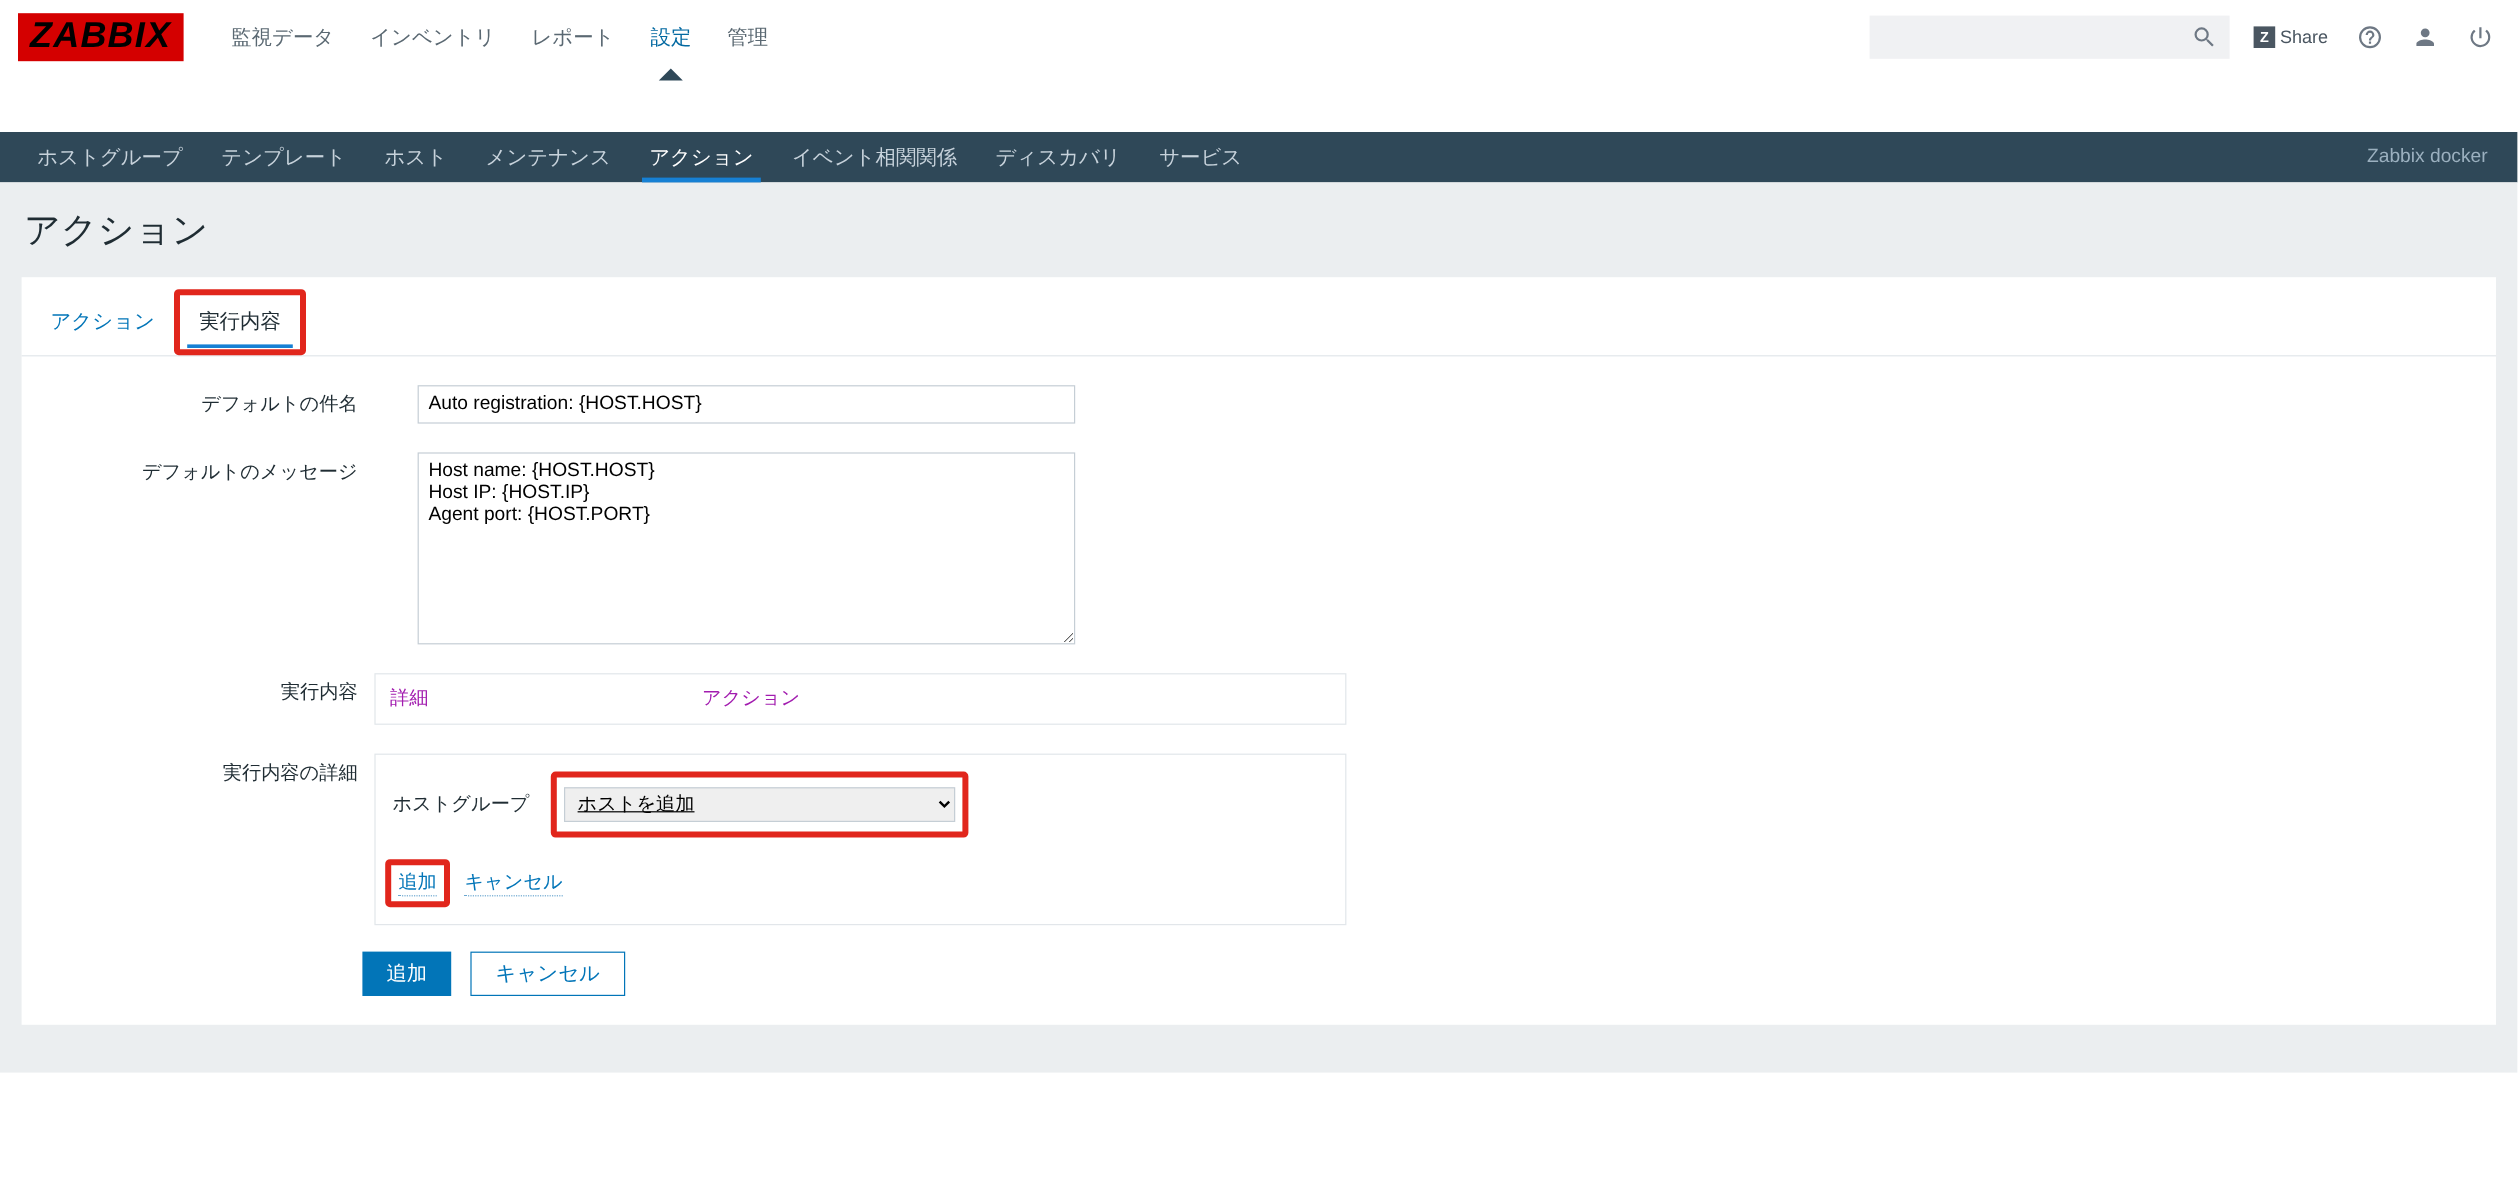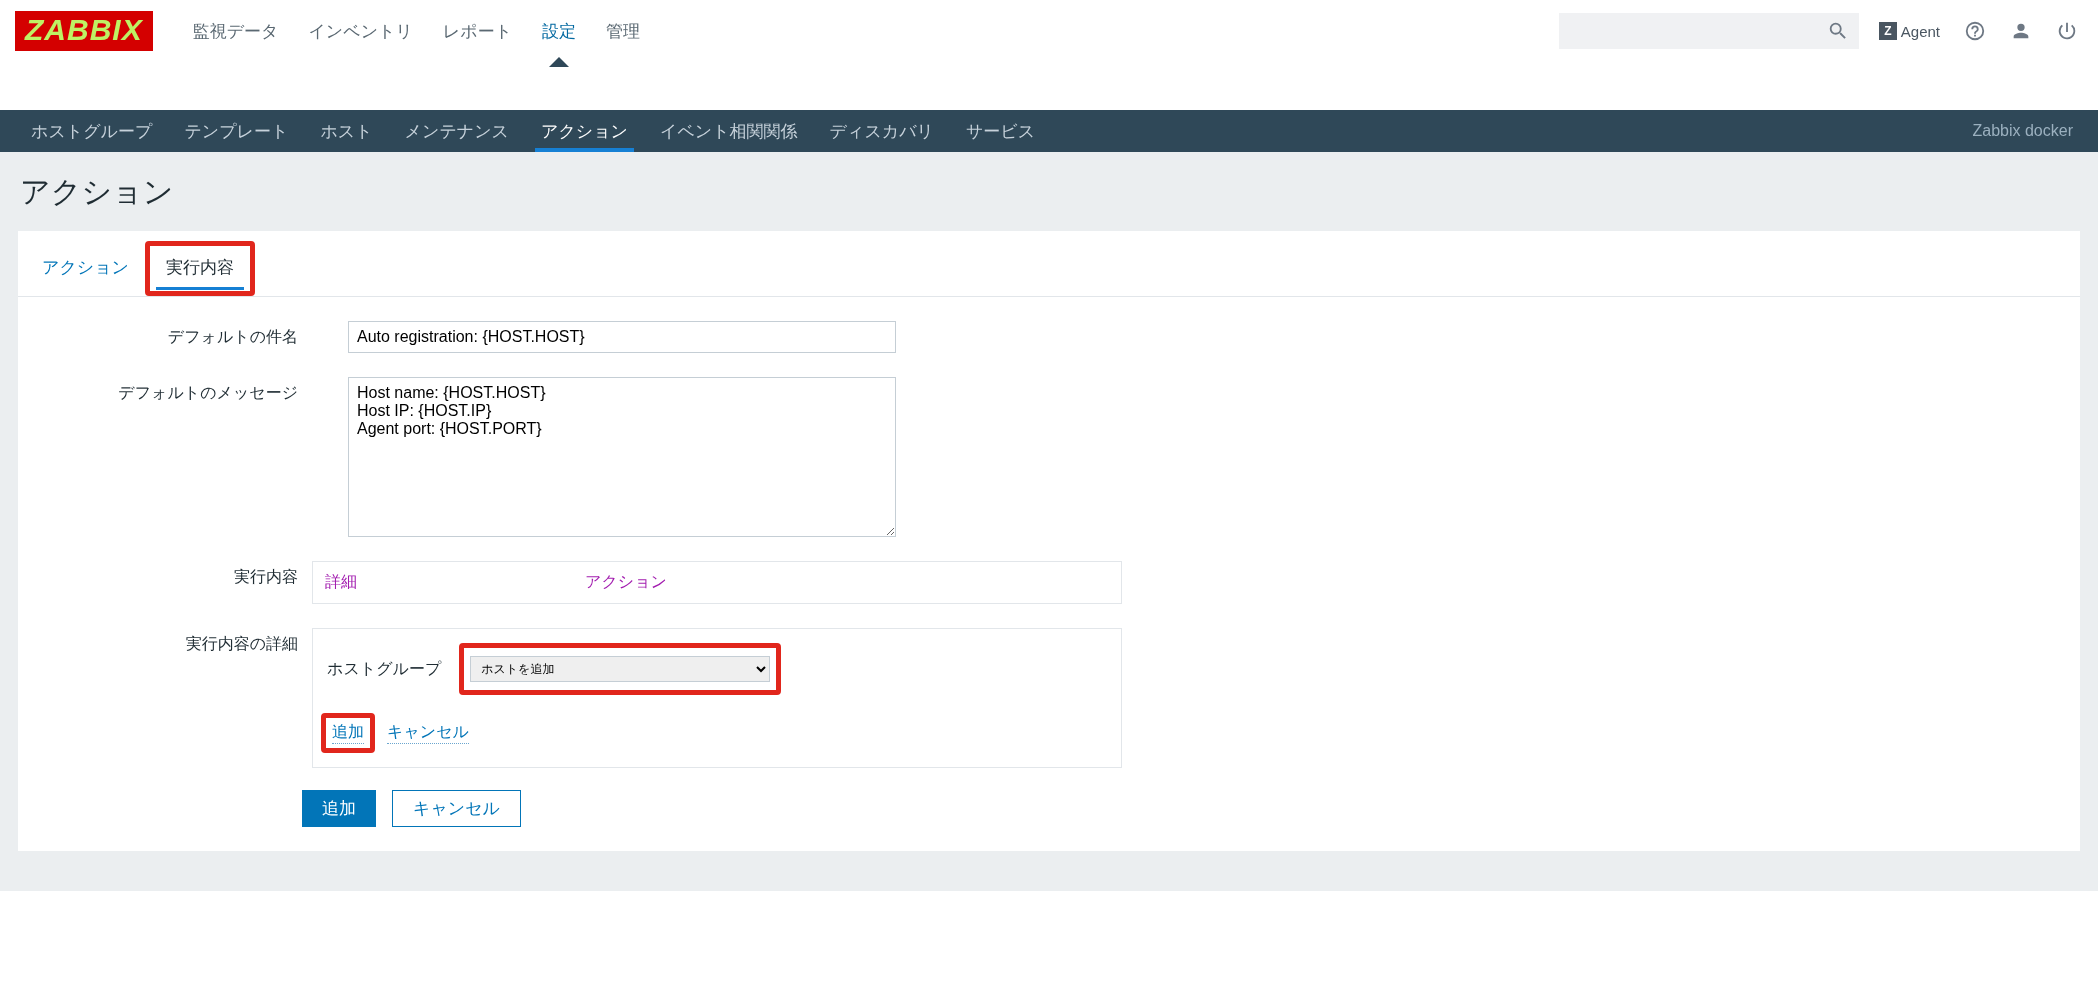--- a/index.html
+++ b/index.html
@@ -14,21 +14,21 @@
   .top-bar {
     display: flex;
     align-items: center;
     padding: 0 20px 0 15px;
     height: 62px;
     background: #ffffff;
     position: relative;
   }
   .logo {
     background: #d40000;
-    color: #bef264;
+    color: #000000;
     font-style: italic;
     font-weight: 800;
     font-size: 30px;
     letter-spacing: 1px;
     padding: 2px 10px 4px 10px;
     margin-right: 25px;
   }
   .main-menu { display: flex; align-items: center; }
   .main-menu .mm-item {
     font-size: 17px;
@@ -208,25 +208,26 @@
     margin-left: 6px;
     white-space: nowrap;
   }
   .select-hl {
     border: 5px solid #e1261c;
     border-radius: 4px;
     padding: 8px 6px 8px 6px;
     display: inline-flex;
   }
   .select-el {
-    font-size: 12px;
+    font-size: 16px;
     border: 1px solid #c5ced5;
     padding: 4px 6px;
-    width: 300px;
+    width: 326px;
     font-family: inherit;
+    text-decoration: underline;
   }
   .link-row { display: flex; align-items: center; gap: 12px; }
   .add-hl {
     border: 5px solid #e1261c;
     border-radius: 4px;
     padding: 4px 6px 4px 6px;
     display: inline-flex;
   }
   .link-btn {
     color: #0275b8;
@@ -275,21 +276,21 @@
   </div>
   <div class="top-spacer"></div>
   <div class="search-box">
     <svg class="icon-svg" viewBox="0 0 24 24">
         <path d="M15.5 14h-.79l-.28-.27A6.471 6.471 0 0016 9.5 6.5 6.5 0 109.5 16a6.471 6.471 0 004.23-1.57l.27.28v.79l5 4.99L20.49 19l-4.99-5zM9.5 14A4.5 4.5 0 1114 9.5 4.505 4.505 0 019.5 14z"></path>
       </svg>
   </div>
   <div class="top-icons">
     <span class="share-label">
       <span class="share-badge">Z</span>
-      <span>Agent</span>
+      <span>Share</span>
     </span>
     <svg class="icon-svg" viewBox="0 0 24 24">
         <path d="M11 18h2v-2h-2v2zm1-16a10 10 0 100 20 10 10 0 000-20zm0 18a8 8 0 110-16 8 8 0 010 16zm0-14a4 4 0 00-4 4h2a2 2 0 114 0c0 2-3 1.75-3 5h2c0-2.25 3-2.5 3-5a4 4 0 00-4-4z"></path>
       </svg>
     <svg class="icon-svg" viewBox="0 0 24 24">
         <path d="M12 12a4 4 0 10-4-4 4 4 0 004 4zm0 2c-2.67 0-8 1.34-8 4v2h16v-2c0-2.66-5.33-4-8-4z"></path>
       </svg>
     <svg class="icon-svg" viewBox="0 0 24 24">
         <path d="M13 3h-2v10h2V3zm4.83 2.17l-1.42 1.42A7 7 0 115 12a6.955 6.955 0 012.59-5.41L6.17 5.17A9 9 0 1021 12a8.94 8.94 0 00-3.17-6.83z"></path>
       </svg>

